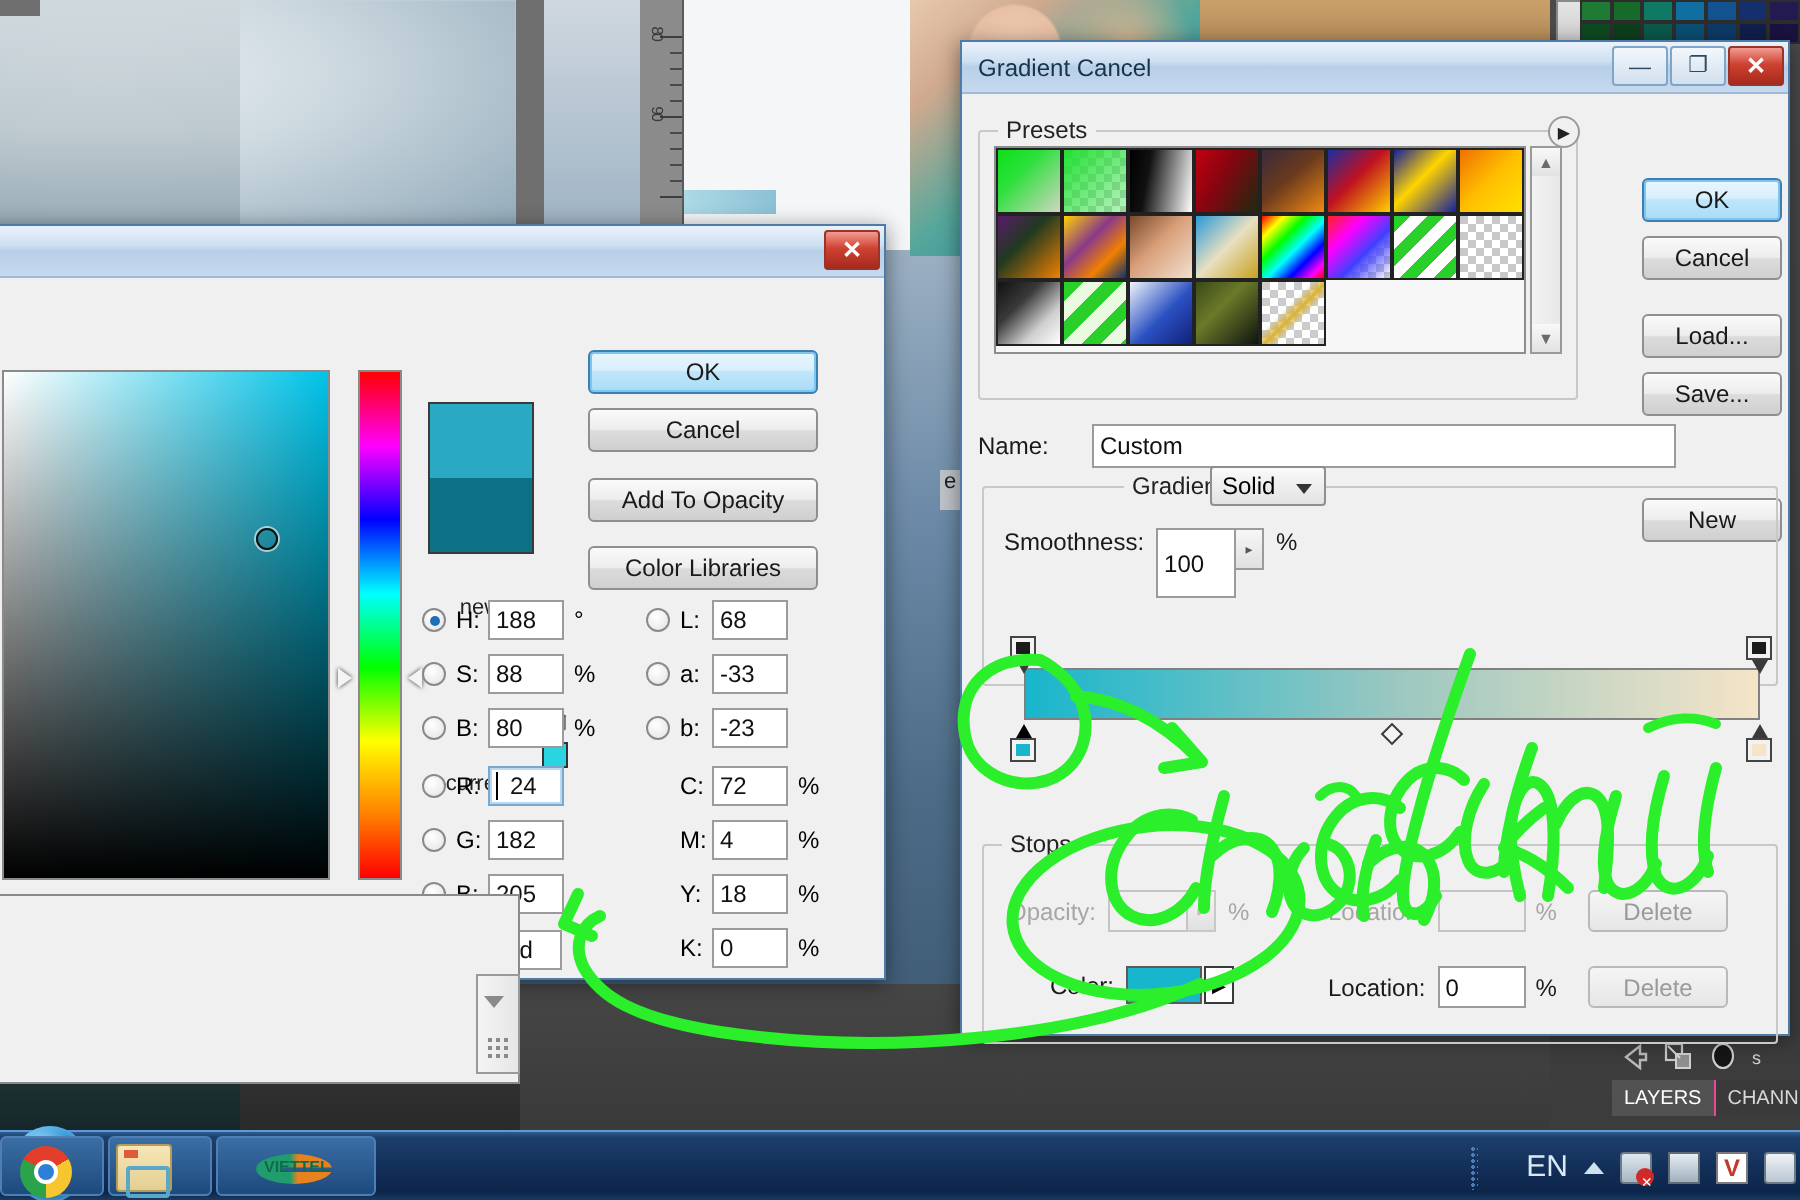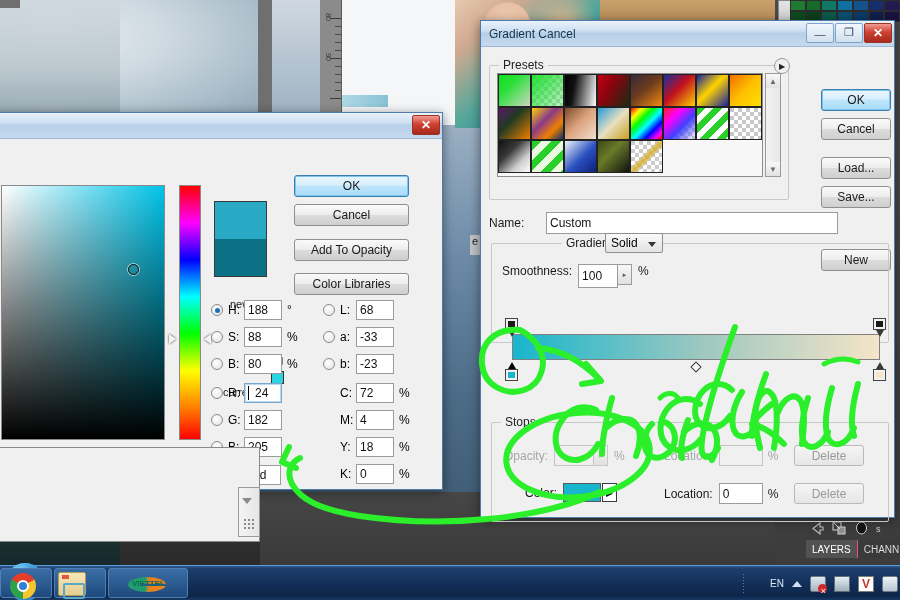--- a/index.html
+++ b/index.html
@@ -104,21 +104,21 @@
   .tb-ico-viettel { position:absolute; left:128px; top:8px; width:38px; height:20px; }
   .vt-e { position:absolute; left:0; top:3px; width:38px; height:15px; border-radius:50%;
     background:linear-gradient(90deg,#1f9d6e 0%,#1f9d6e 45%,#e8821e 55%,#e8821e 100%);
     clip-path:polygon(0 0,100% 0,100% 45%,35% 45%,35% 60%,100% 60%,100% 100%,0 100%);}
   .vt-txt { position:absolute; left:4px; top:5px; font-size:8px; color:#0e6b4c; font-weight:bold;}
 
   
   .tray { position:absolute; right:2px; top:0; height:35px; display:flex; align-items:center; gap:8px; }
   .tray-div { width:4px; height:22px;
     background-image:radial-gradient(#4d7fb5 40%,transparent 41%); background-size:3px 3px;}
-  .tray-lang { color:#dbe8f5; font-size:10px;padding-left:16px; }
+  .tray-lang { color:#dbe8f5; font-size:15px;padding-left:16px; }
   .tray-up { width:0;height:0;border-left:5px solid transparent;border-right:5px solid transparent;
     border-bottom:6px solid #cfe0ef;}
   .tray-ico { width:16px; height:16px; position:relative; }
   .ti-net { background:linear-gradient(180deg,#dfe7ee,#a8b6c2); border:1px solid #6b7a86; border-radius:2px;}
   .ti-x::after { content:""; position:absolute; right:-2px; bottom:-2px; width:9px; height:9px;
     border-radius:50%; background:#cf2a2a; }
   .ti-x::before { content:"×"; position:absolute; right:-1px; bottom:-5px; color:#fff; font-size:9px; z-index:2;}
   .ti-mon { background:linear-gradient(180deg,#e6edf3,#9fb0bd); border:1px solid #5d6c77;}
   .ti-v { background:#fff; border:1px solid #7b7b7b; color:#c0392b; font-weight:bold;
     font-size:12px; text-align:center; line-height:14px; }
@@ -422,21 +422,21 @@
     </div>
 
     <div class="group" id="gtype-group">
       <div class="group-title" style="left:70px">Gradient Type:</div>
       <div id="gtype-sel">
         <span>Solid</span>
         <span class="caret"></span>
       </div>
       <div style="position:absolute;left:10px;top:20px;display:flex;">
         <span class="lbl">Smoothness:</span>
-        <span class="tf" style="margin-left:6px;width:40px;height:24px;">
+        <span class="tf" style="margin-left:6px;width:40px;height:35px;">
           <span>100</span>
         </span>
         <span class="spin" style="height:21px">▸</span>
         <span class="lbl" style="margin-left:6px">%</span>
       </div>
     </div>
 
     <div class="group" id="stops-group">
       <div class="group-title">Stops</div>
 

